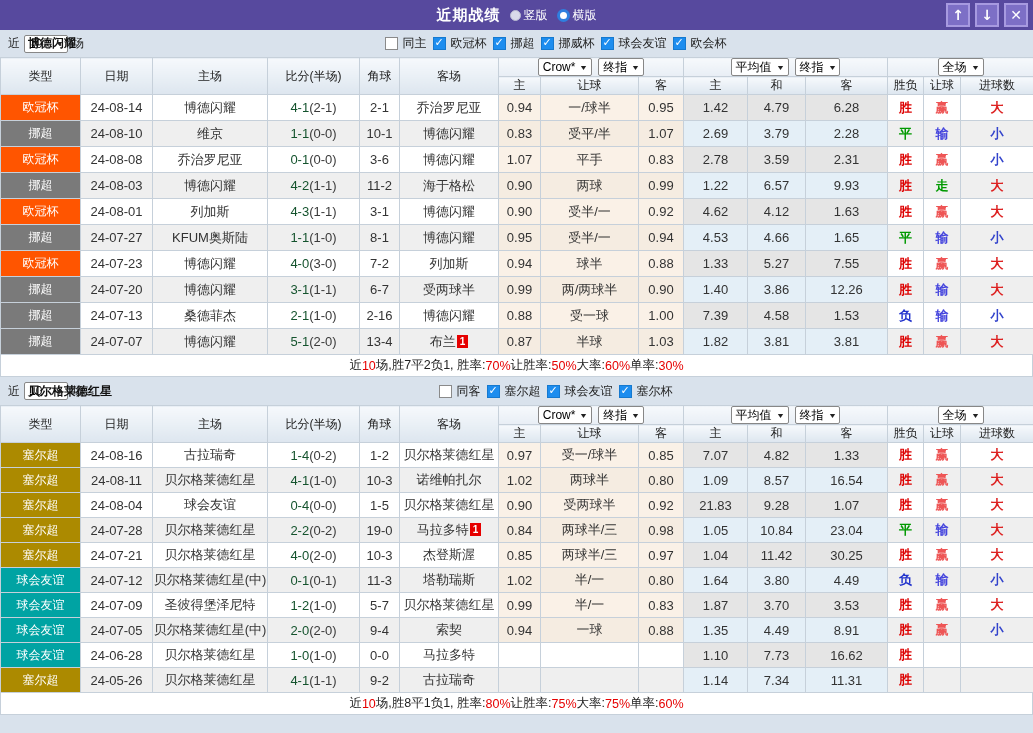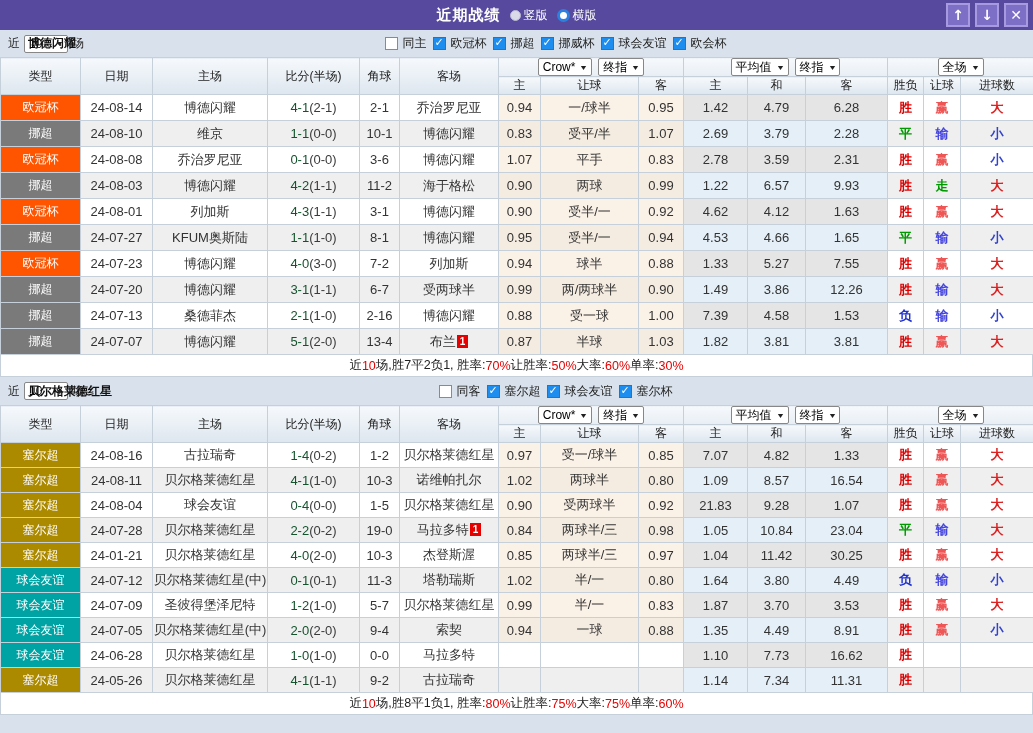--- a/index.html
+++ b/index.html
@@ -302,21 +302,21 @@
       <tr>
         <td class="league" style="background: rgb(122, 122, 122);">挪超</td>
         <td>24-07-20</td>
         <td class="green">博德闪耀</td>
         <td><span class="ft">3-1</span><span class="ht">(1-1)</span></td>
         <td>6-7</td>
         <td>受两球半</td>
         <td class="odds">0.99</td>
         <td class="odds">两/两球半</td>
         <td class="odds">0.90</td>
-        <td class="avg">1.49</td>
+        <td class="avg">1.40</td>
         <td class="avg">3.86</td>
         <td class="avg">12.26</td>
         <td class="res" style="color: rgb(221, 0, 0);">胜</td>
         <td class="res" style="color: rgb(68, 68, 221);">输</td>
         <td class="res" style="color: rgb(221, 34, 34);">大</td>
       </tr>
       <tr>
         <td class="league" style="background: rgb(122, 122, 122);">挪超</td>
         <td>24-07-13</td>
         <td>桑德菲杰</td>
@@ -522,21 +522,21 @@
         <td class="odds">0.98</td>
         <td class="avg">1.05</td>
         <td class="avg">10.84</td>
         <td class="avg">23.04</td>
         <td class="res" style="color: rgb(0, 153, 0);">平</td>
         <td class="res" style="color: rgb(68, 68, 221);">输</td>
         <td class="res" style="color: rgb(221, 34, 34);">大</td>
       </tr>
       <tr>
         <td class="league" style="background: rgb(172, 138, 0);">塞尔超</td>
-        <td>24-01-21</td>
+        <td>24-07-21</td>
         <td class="green">贝尔格莱德红星</td>
         <td><span class="ft">4-0</span><span class="ht">(2-0)</span></td>
         <td>10-3</td>
         <td>杰登斯渥</td>
         <td class="odds">0.85</td>
         <td class="odds">两球半/三</td>
         <td class="odds">0.97</td>
         <td class="avg">1.04</td>
         <td class="avg">11.42</td>
         <td class="avg">30.25</td>

